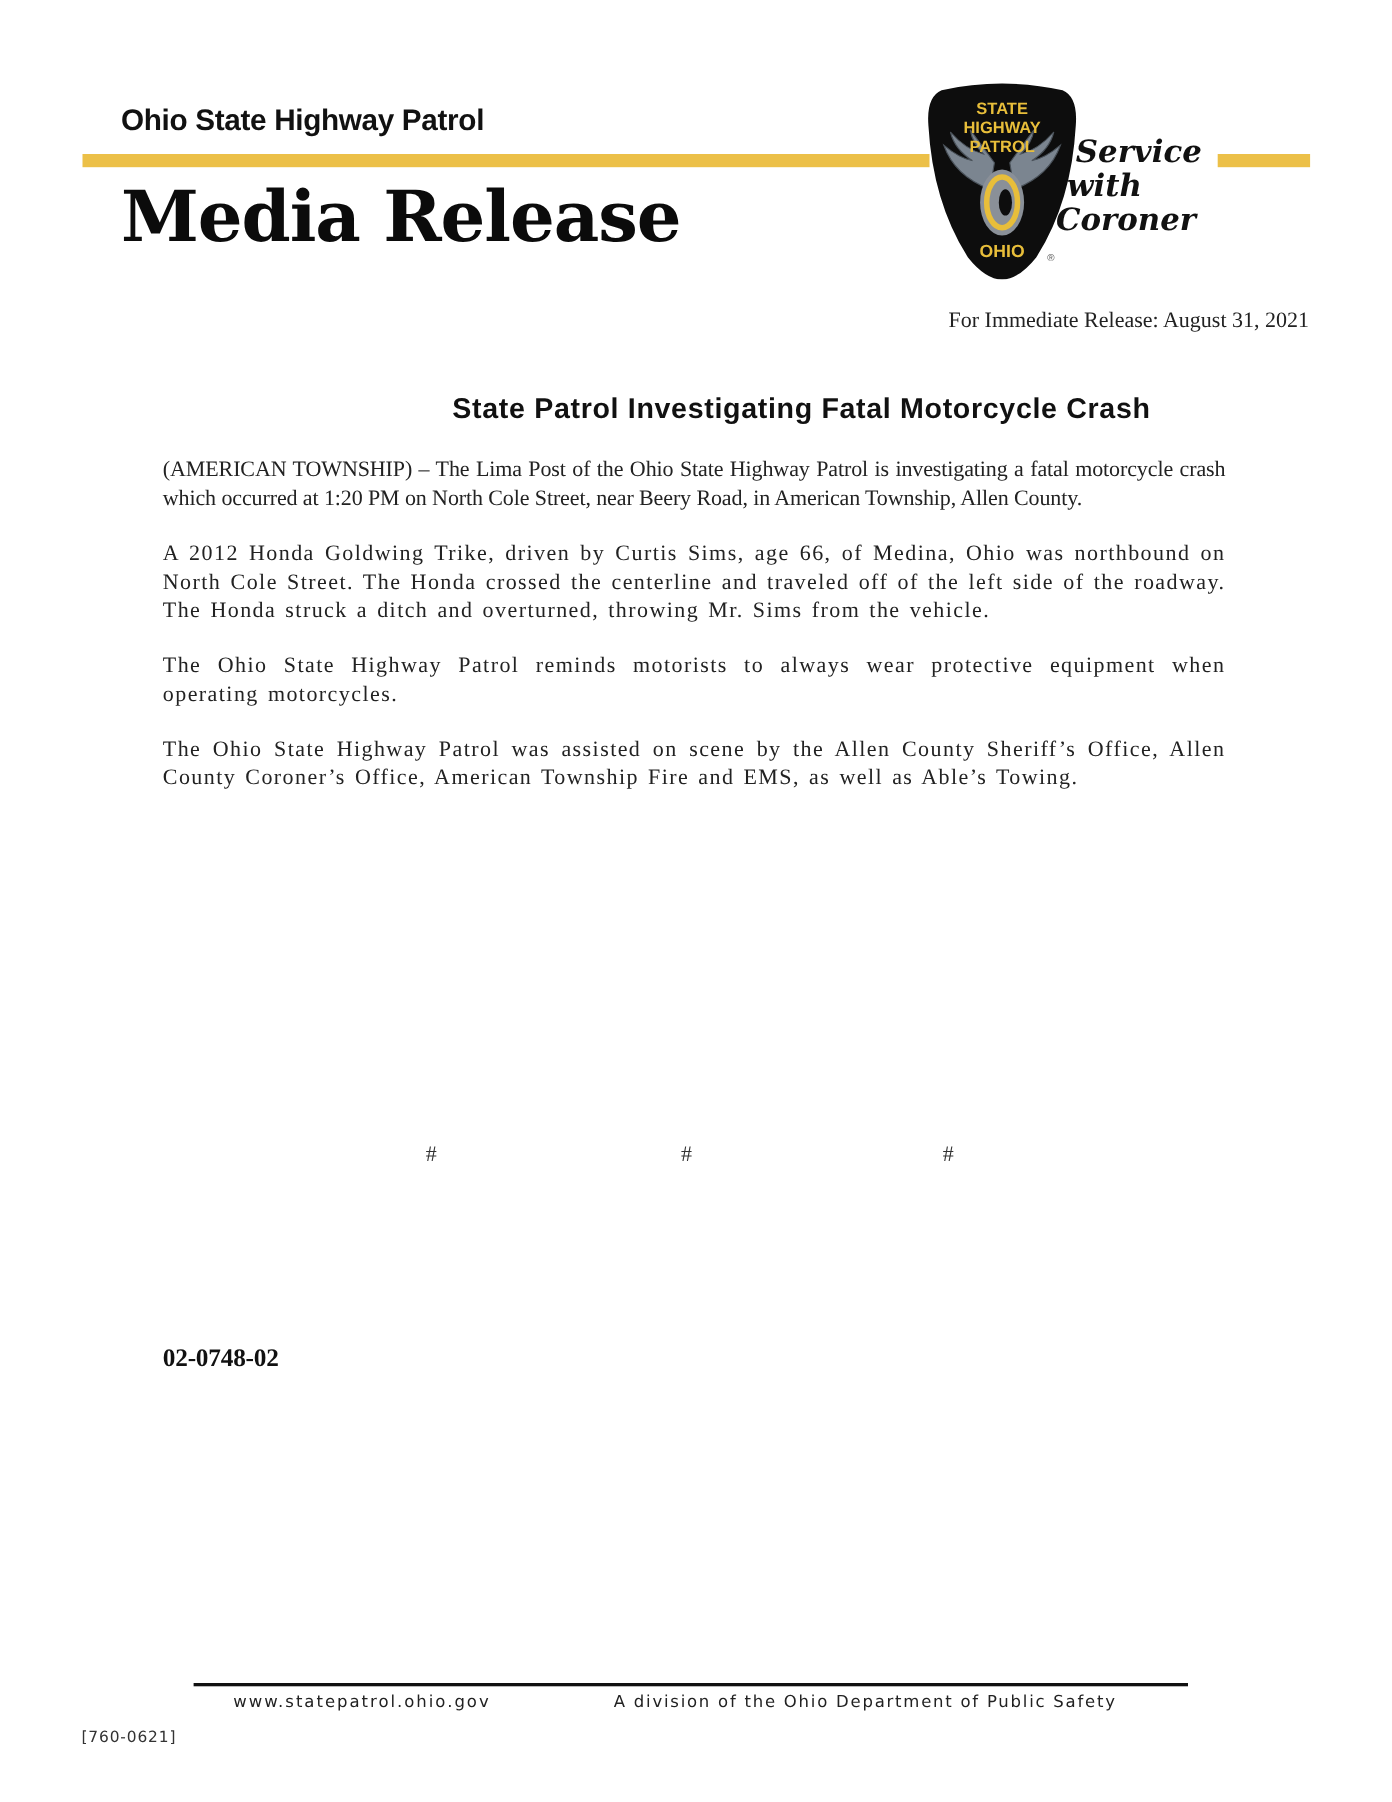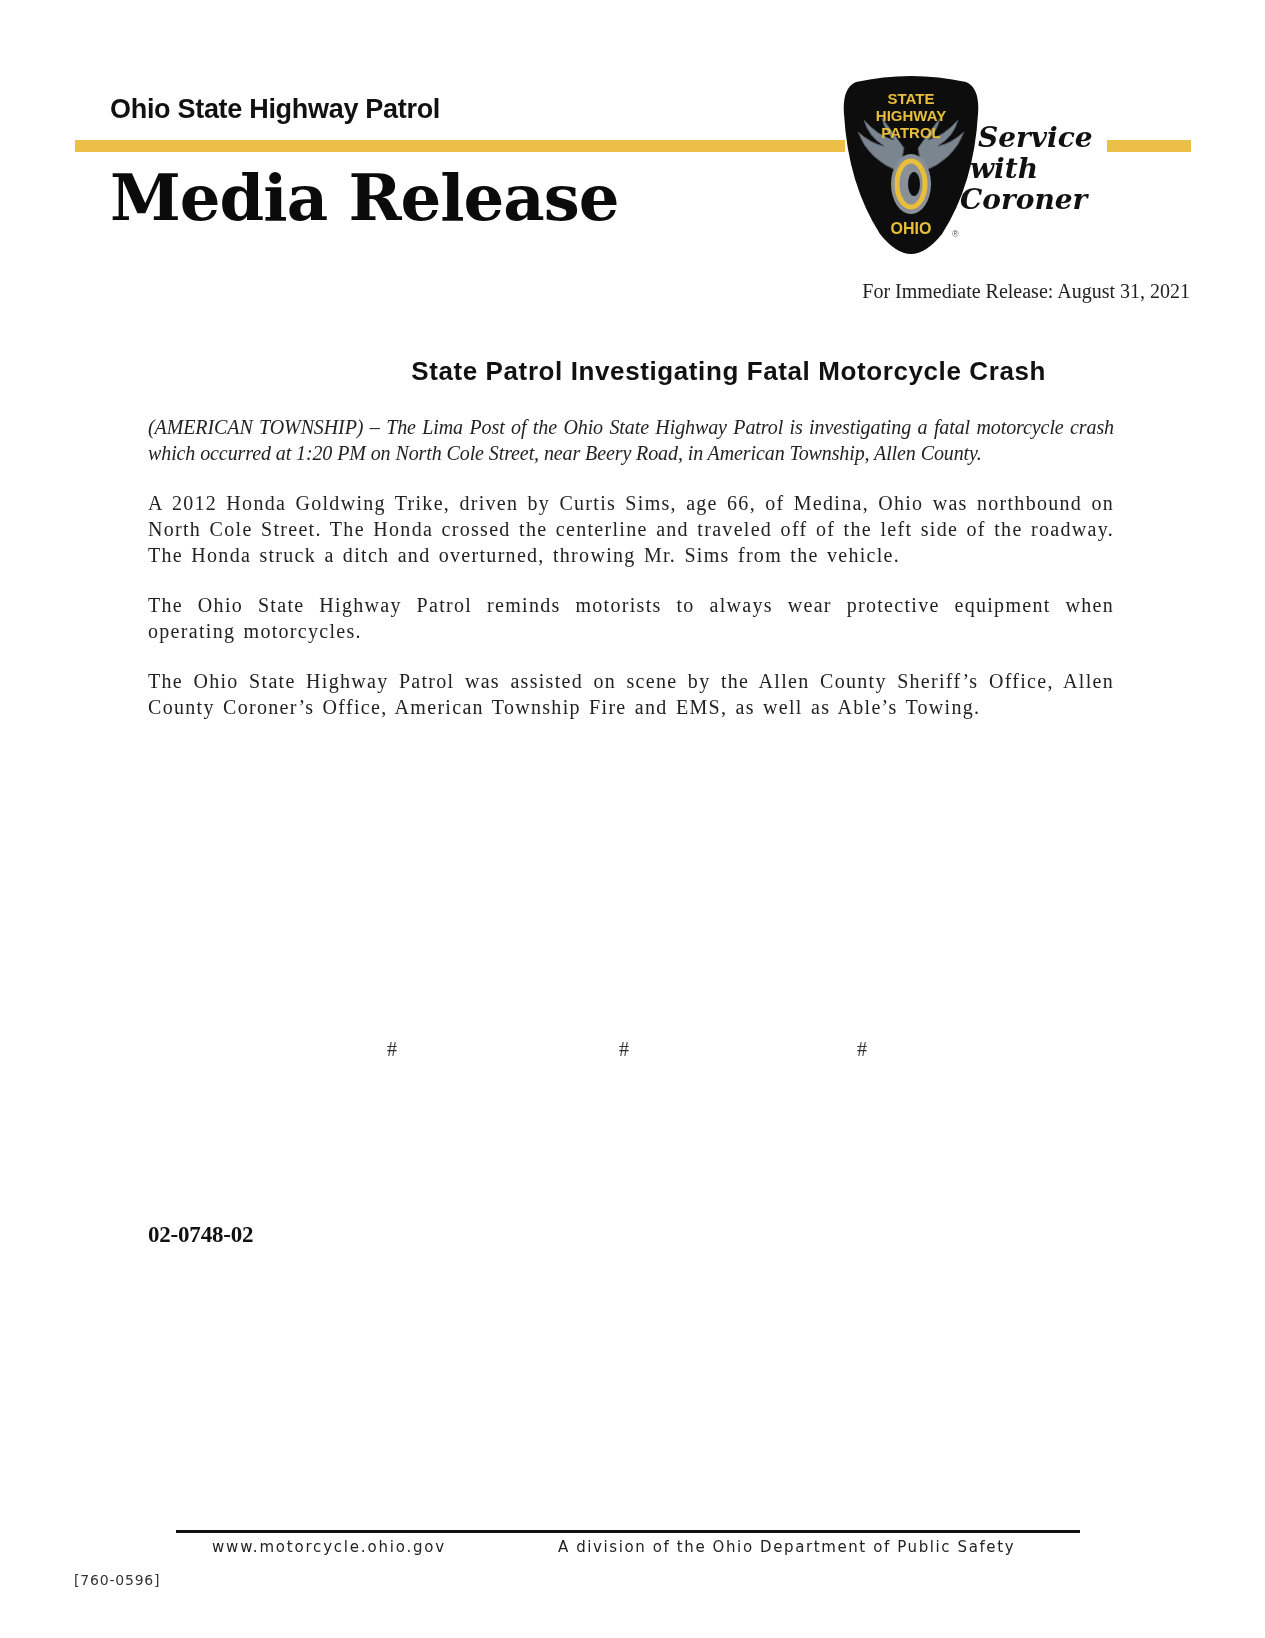--- a/index.html
+++ b/index.html
@@ -13,21 +13,21 @@
   .logo { left:838px; top:74px; width:146px; height:180px; }
   .tagline { left:960px; top:122px; font-family:"DejaVu Serif", serif; font-weight:bold; font-style:italic; font-size:28px; line-height:31px; color:#111; }
   .tagline div { white-space:nowrap; }
   .tagline .l1 { padding-left:18px; }
   .tagline .l2 { padding-left:10px; }
   .reg { left:952px; top:229px; font-family:"Liberation Sans", sans-serif; font-size:9px; color:#555; }
   .meta { right:75px; top:278px; text-align:right; font-family:"Liberation Serif", serif; font-size:20px; line-height:26px; color:#222; }
   .headline { left:0; width:1046px; top:356px; text-align:right; font-family:"Liberation Sans", sans-serif; font-weight:bold; font-size:26px; letter-spacing:0.6px; color:#111; }
   .body { left:148px; width:966px; top:414px; font-family:"Liberation Serif", serif; font-size:20px; line-height:26px; color:#222; }
   .body p { margin:0 0 24px 0; text-align:justify; text-align-last:left; }
-  .body p.p1 { letter-spacing:-0.1px;font-style:italic; }
+  .body p.p1 { letter-spacing:-0.1px; }
   .body p.spaced { letter-spacing:1.3px; word-spacing:2px; }
   .hashes { top:1038px; left:0; width:1265px; font-family:"Liberation Serif", serif; font-size:20px; color:#333; }
   .hash { position:absolute; }
   .code { left:148px; top:1222px; font-family:"Liberation Serif", serif; font-weight:bold; font-size:23px; letter-spacing:-0.2px; color:#111; }
   .footer-line { left:176px; top:1530px; width:904px; height:3px; background:#111; }
   .footer-url { left:212px; top:1538px; font-family:"DejaVu Sans", sans-serif; font-size:15px; letter-spacing:1.8px; color:#222; }
   .footer-div { left:558px; top:1538px; font-family:"DejaVu Sans", sans-serif; font-size:15px; letter-spacing:1.6px; color:#222; white-space:nowrap; }
   .form-no { left:74px; top:1572px; font-family:"DejaVu Sans", sans-serif; font-size:14px; letter-spacing:0.8px; color:#333; }
 </style>
 </head>
@@ -75,15 +75,15 @@
 
 <div class="abs hashes">
   <span class="hash" style="left:387px">#</span>
   <span class="hash" style="left:619px">#</span>
   <span class="hash" style="left:857px">#</span>
 </div>
 
 <div class="abs code">02-0748-02</div>
 
 <div class="abs footer-line"></div>
-<div class="abs footer-url">www.motorcycle.ohio.gov</div>
+<div class="abs footer-url">www.statepatrol.ohio.gov</div>
 <div class="abs footer-div">A division of the Ohio Department of Public Safety</div>
-<div class="abs form-no">[760-0596]</div>
+<div class="abs form-no">[760-0621]</div>
 
 </body></html>

